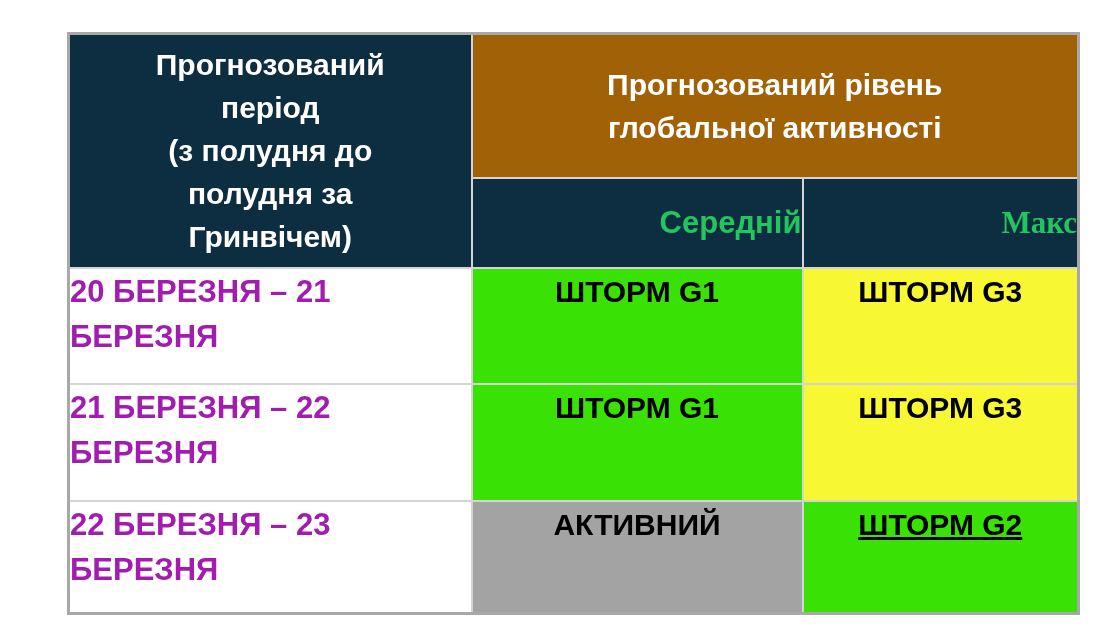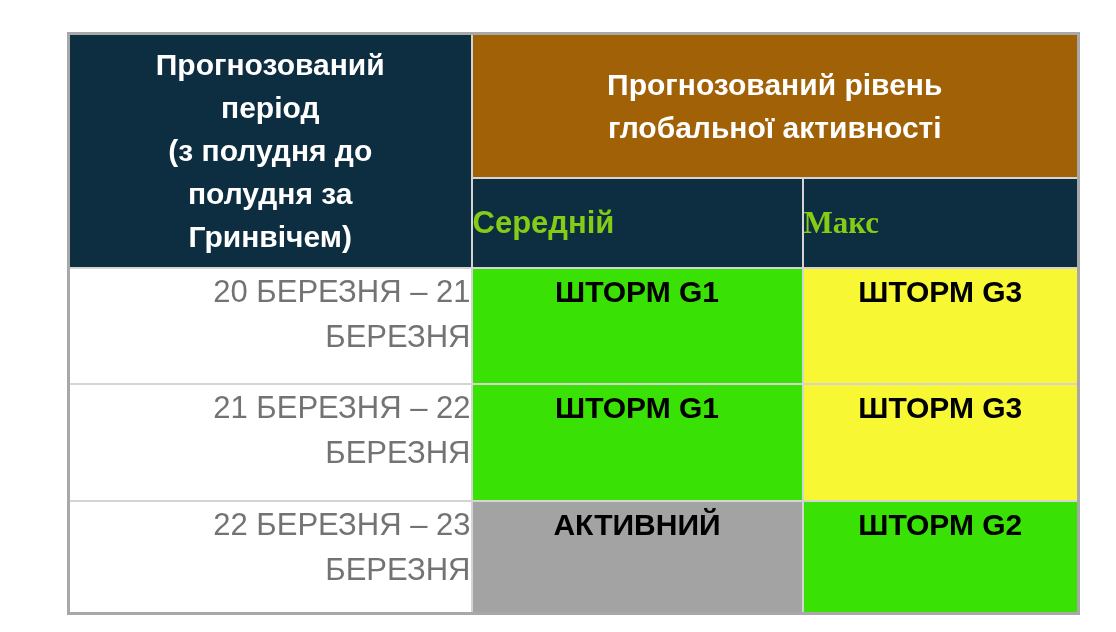--- a/index.html
+++ b/index.html
@@ -32,34 +32,34 @@
   }
   th.hdr {
     color: #ffffff;
     font-weight: bold;
     font-size: 30px;
     line-height: 43px;
     text-align: center;
     vertical-align: middle;
   }
   th.subhdr {
-    color: #84cc16;
+    color: #22c55e;
     font-weight: bold;
     font-size: 31px;
     line-height: 44px;
-    text-align: left;
+    text-align: right;
     vertical-align: middle;
   }
   td.date-cell {
     background: #ffffff;
-    color: #737373;
+    color: #a21caf;
     font-size: 31px;
-    font-weight: normal;
+    font-weight: bold;
     line-height: 45px;
-    text-align: right;
+    text-align: left;
     vertical-align: top;
     padding-top: 16px;
   }
   td.level-cell {
     color: #000000;
     font-size: 30px;
     font-weight: bold;
     line-height: 45px;
     text-align: center;
     vertical-align: top;
@@ -99,17 +99,17 @@
 
       <tr class="r-data-1">
         <td class="date-cell">21 БЕРЕЗНЯ – 22<br>БЕРЕЗНЯ</td>
         <td class="level-cell" style="background-color: rgb(58, 225, 4);">ШТОРМ G1</td>
         <td class="level-cell" style="background-color: rgb(247, 248, 51);">ШТОРМ G3</td>
       </tr>
 
       <tr class="r-data-2">
         <td class="date-cell">22 БЕРЕЗНЯ – 23<br>БЕРЕЗНЯ</td>
         <td class="level-cell" style="background-color: #a3a3a3;">АКТИВНИЙ</td>
-        <td class="level-cell" style="background-color: rgb(58, 225, 4);">ШТОРМ G2</td>
+        <td class="level-cell" style="background-color: rgb(58, 225, 4); text-decoration: underline;">ШТОРМ G2</td>
       </tr>
     </tbody>
   </table>
 </div>
 
 </body></html>

